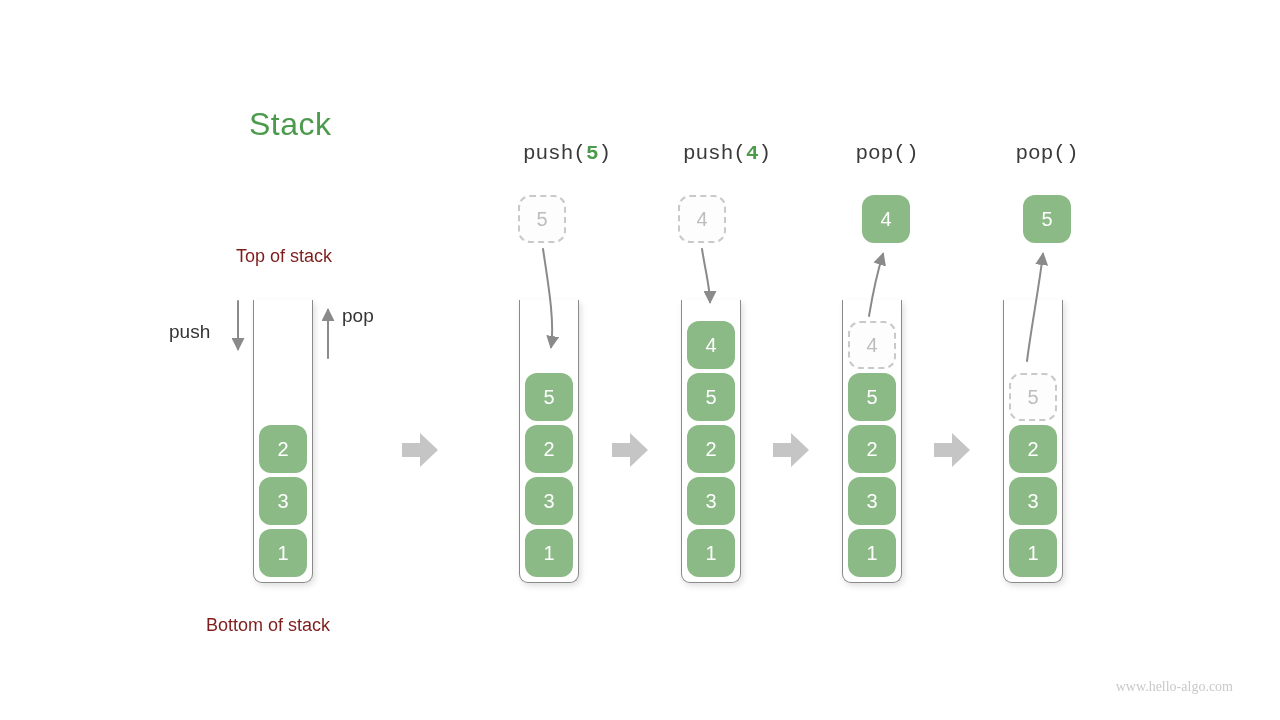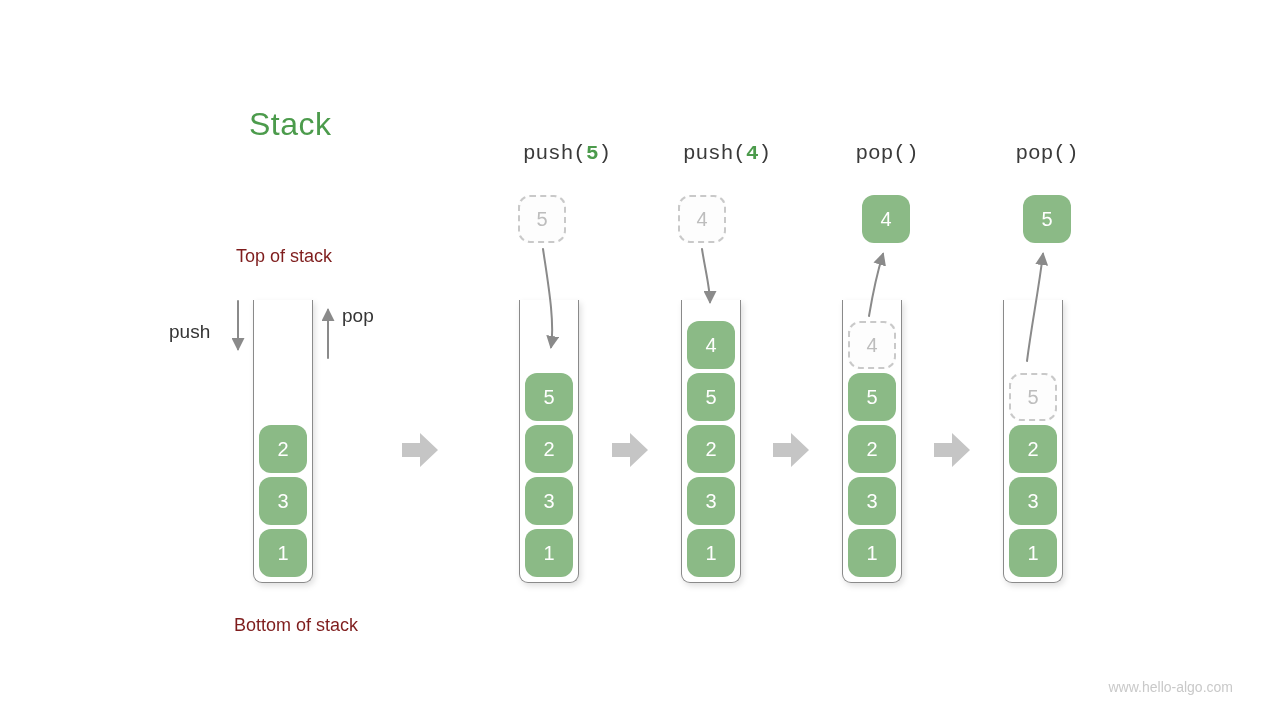--- a/index.html
+++ b/index.html
@@ -20,21 +20,21 @@
   .title{
     position:absolute;left:249px;top:106px;
     font-size:32px;font-weight:normal;color:var(--green-text);
     letter-spacing:0.5px;white-space:nowrap;
   }
   .big-label{
     position:absolute;transform:translateX(-50%);
     font-size:18px;font-weight:normal;color:#7f1d1d;white-space:nowrap;
   }
   .top-label{left:284px;top:246px;}
-  .bottom-label{left:296px;top:615px;}
+  .bottom-label{left:268px;top:615px;}
   .side-label{
     position:absolute;font-size:19px;font-weight:normal;color:#353535;white-space:nowrap;
   }
   .push-label{left:169px;top:321px;}
   .pop-label{left:342px;top:305px;}
 
   .op-label{
     position:absolute;top:142px;transform:translateX(-50%);
     font-family:Liberation Mono, monospace;
     font-size:21px;color:var(--dark-text);white-space:nowrap;
@@ -63,21 +63,21 @@
   }
   .float-box{position:absolute;top:195px;}
 
   #arrow-layer{position:absolute;left:0;top:0;z-index:5;pointer-events:none;}
   #columns-layer .stack-container{z-index:1;}
   .arrow-line{stroke:var(--arrow-gray);stroke-width:2;fill:none;stroke-linecap:round;}
   .block-arrow{fill:var(--block-arrow);stroke:none;}
 
   .watermark{
     position:absolute;right:47px;bottom:25px;
-    font-family:Liberation Sans, sans-serif;
+    font-family:Liberation Serif, serif;
     font-size:14px;color:var(--watermark);white-space:nowrap;margin-top:20px;
   }
 </style>
 </head>
 <body>
 
 <div id="canvas">
 
   <div class="title">Stack</div>
 

